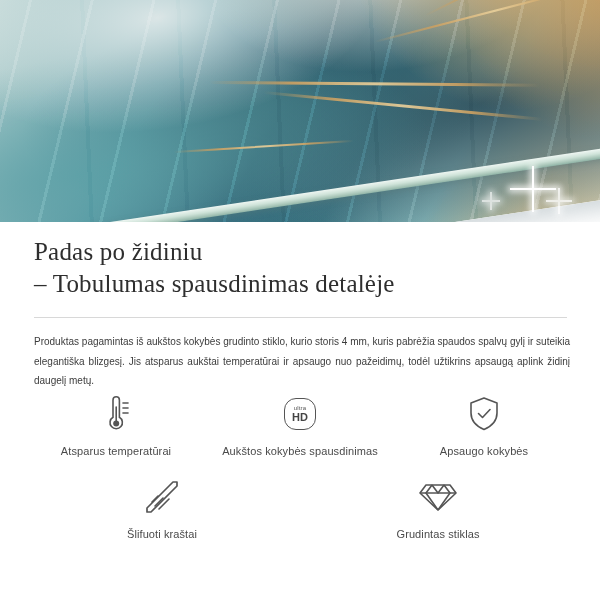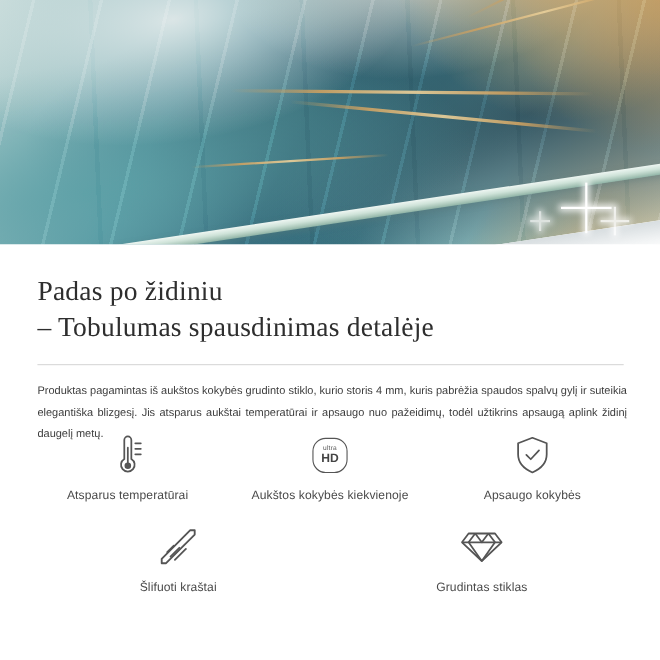--- a/index.html
+++ b/index.html
@@ -111,21 +111,21 @@
   .sparkle::before { width: 2px; height: 100%; }
   .sparkle::after  { width: 100%; height: 2px; }
   .sp1 { left: 510px; top: 166px; width: 46px; height: 46px; }
   .sp2 { left: 546px; top: 188px; width: 26px; height: 26px; opacity: 0.8;}
   .sp3 { left: 482px; top: 192px; width: 18px; height: 18px; opacity: 0.7;}
 
   
   .content {
     position: absolute;
     left: 0;
-    top: 236px;
+    top: 222px;
     width: 600px;
     padding: 0 34px;
     box-sizing: border-box;
   }
   .headline {
     font-family: "Liberation Serif", serif;
     font-size: 25px;
     line-height: 32px;
     color: #2e2e2e;
     font-weight: 400;
@@ -254,21 +254,21 @@
         <div class="feature-label">Atsparus temperatūrai</div>
       </div>
 
       <div class="feature">
         <div class="feature-icon">
           <div class="ultrahd-box">
             <span class="u-small">ultra</span>
             <span class="u-big">HD</span>
           </div>
         </div>
-        <div class="feature-label">Aukštos kokybės kiekvienoje</div>
+        <div class="feature-label">Aukštos kokybės spausdinimas</div>
       </div>
 
       <div class="feature">
         <div class="feature-icon">
           <svg width="36" height="40" viewBox="0 0 36 40" fill="none" stroke="#555" stroke-width="1.6" stroke-linecap="round" stroke-linejoin="round">
             <path d="M18 4 L31 9 v10 c0 8-6 13.5-13 16.5C11 32.5 5 27 5 19 V9z"></path>
             <path d="M12.5 19.5 l4 4 7.5-8"></path>
           </svg>
         </div>
         <div class="feature-label">Apsaugo kokybės</div>

